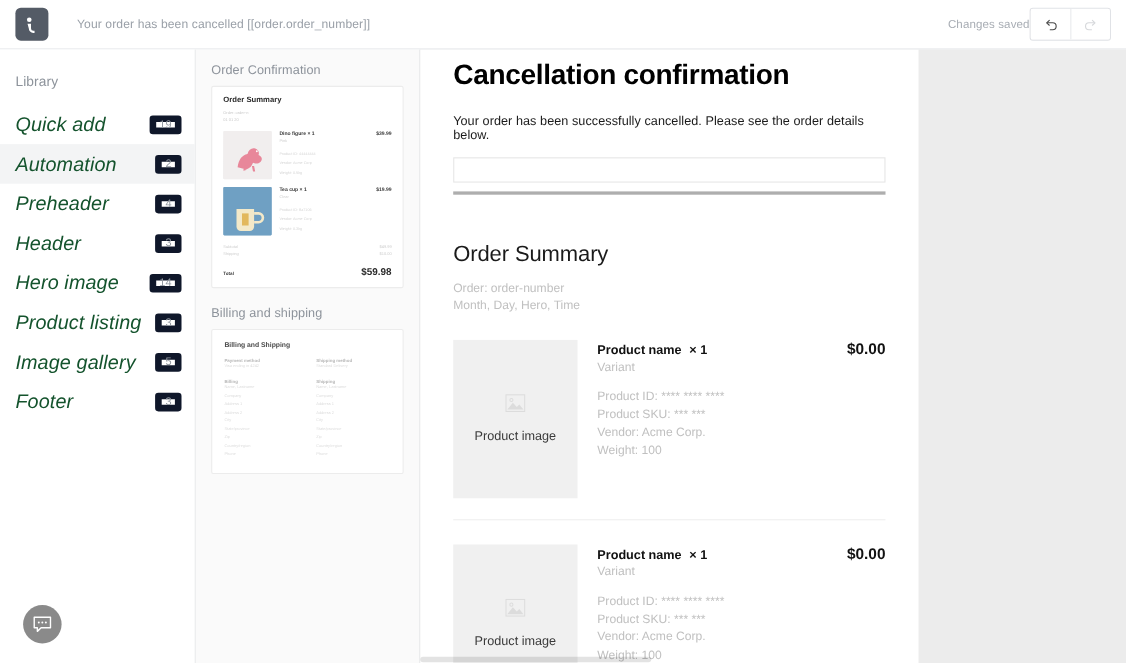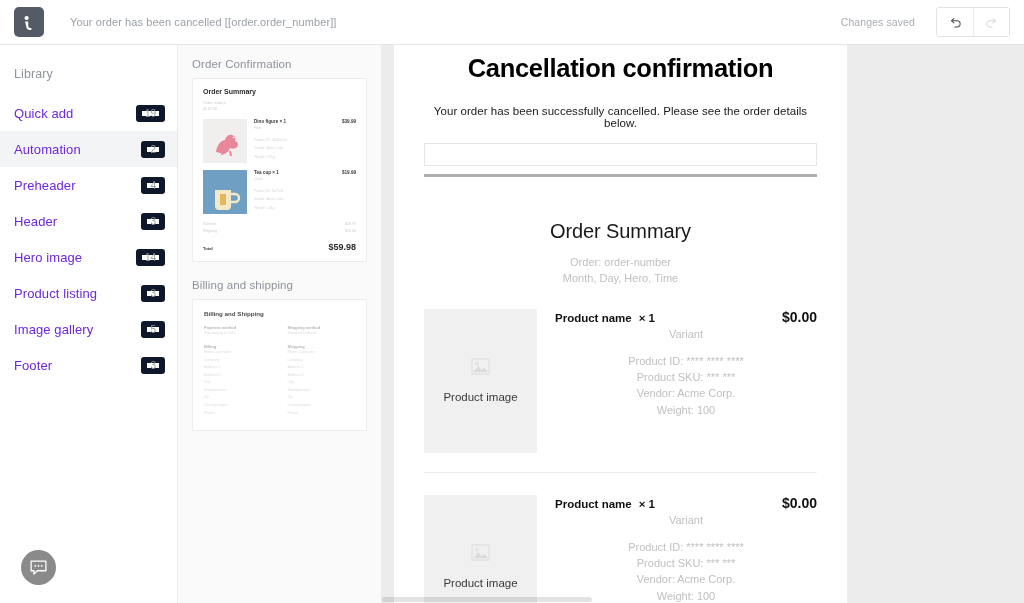--- a/index.html
+++ b/index.html
@@ -29,21 +29,21 @@
   .doc-title {
     margin-left: 26px;
     font-size: 11px;
     color: #9aa0a8;
     font-weight: 400;
     letter-spacing: .1px;
     white-space: nowrap;
     overflow: hidden;
   }
   .topbar-right {
-    margin-left: auto; display: flex; align-items: center; gap: 21px;
+    margin-left: auto; display: flex; align-items: center; gap: 0;
   }
   .saved-text { font-size: 10.5px; color: #a8adb4; letter-spacing: .1px; }
   .histbtns { display: flex; border: 1px solid #e0e2e6; border-radius: 3px; overflow: hidden; background:#fff; }
   .histbtn {
     width: 36px; height: 28px;
     display: flex; align-items: center; justify-content: center;
     background: #fff; cursor: pointer;
   }
   .histbtn + .histbtn { border-left: 1px solid #e8eaed; }
   .histbtn.disabled { cursor: default; }
@@ -62,21 +62,21 @@
   .side-heading {
     font-size: 12.5px; color: #8d939b; padding: 9px 14px 14px 14px; letter-spacing: .1px;
   }
   .side-item {
     display: flex; align-items: center; justify-content: space-between;
     padding: 0 12px 0 14px;
     height: 36px;
     cursor: pointer;
   }
   .side-item.active { background: #f3f4f5; }
-  .side-item-label { font-size: 13px; color: #6d28d9; letter-spacing: .1px; }
+  .side-item-label { font-size: 18px; color: #14532d; letter-spacing: .1px; font-style: italic; }
   .side-badge {
     min-width: 17px; height: 17px; padding: 0 3px;
     border: 6px solid #0f172a; border-radius: 3px;
     background: #fff;
     font-size: 10px; color: #9299a1;
     display: flex; align-items: center; justify-content: center;
   }
 
   
   .blockpanel {
@@ -121,24 +121,23 @@
   .mb-col { flex: 1; }
   .mb-lbl { font-size: 4px; font-weight: bold; color: #b6b6b6; }
   .mb-val { font-size: 3.6px; color: #dcdcdc; line-height: 2.1; }
   .mb-sec { margin-top: 7px; }
 
   
   .canvas-wrap {
     flex: 1; background: #ececec; position: relative; overflow: hidden;
   }
   .canvas {
-    position: absolute; left: 12px; top: 0;
+    position: absolute; left: 0; top: 0;
     width: 453px; height: 100%;
     background: #fff;
-    text-align: center;
   }
   .email { padding: 0 30px; }
   .email-h1 {
     font-size: 25.5px; font-weight: bold; color: #000;
     letter-spacing: -.3px; padding-top: 8px; line-height: 1.25;
   }
   .email-p { font-size: 11.5px; color: #1a1a1a; margin-top: 20px; letter-spacing: .05px; }
   .email-emptybox {
     margin-top: 14px; height: 23px;
     border: 1px solid #e6e6e6;

